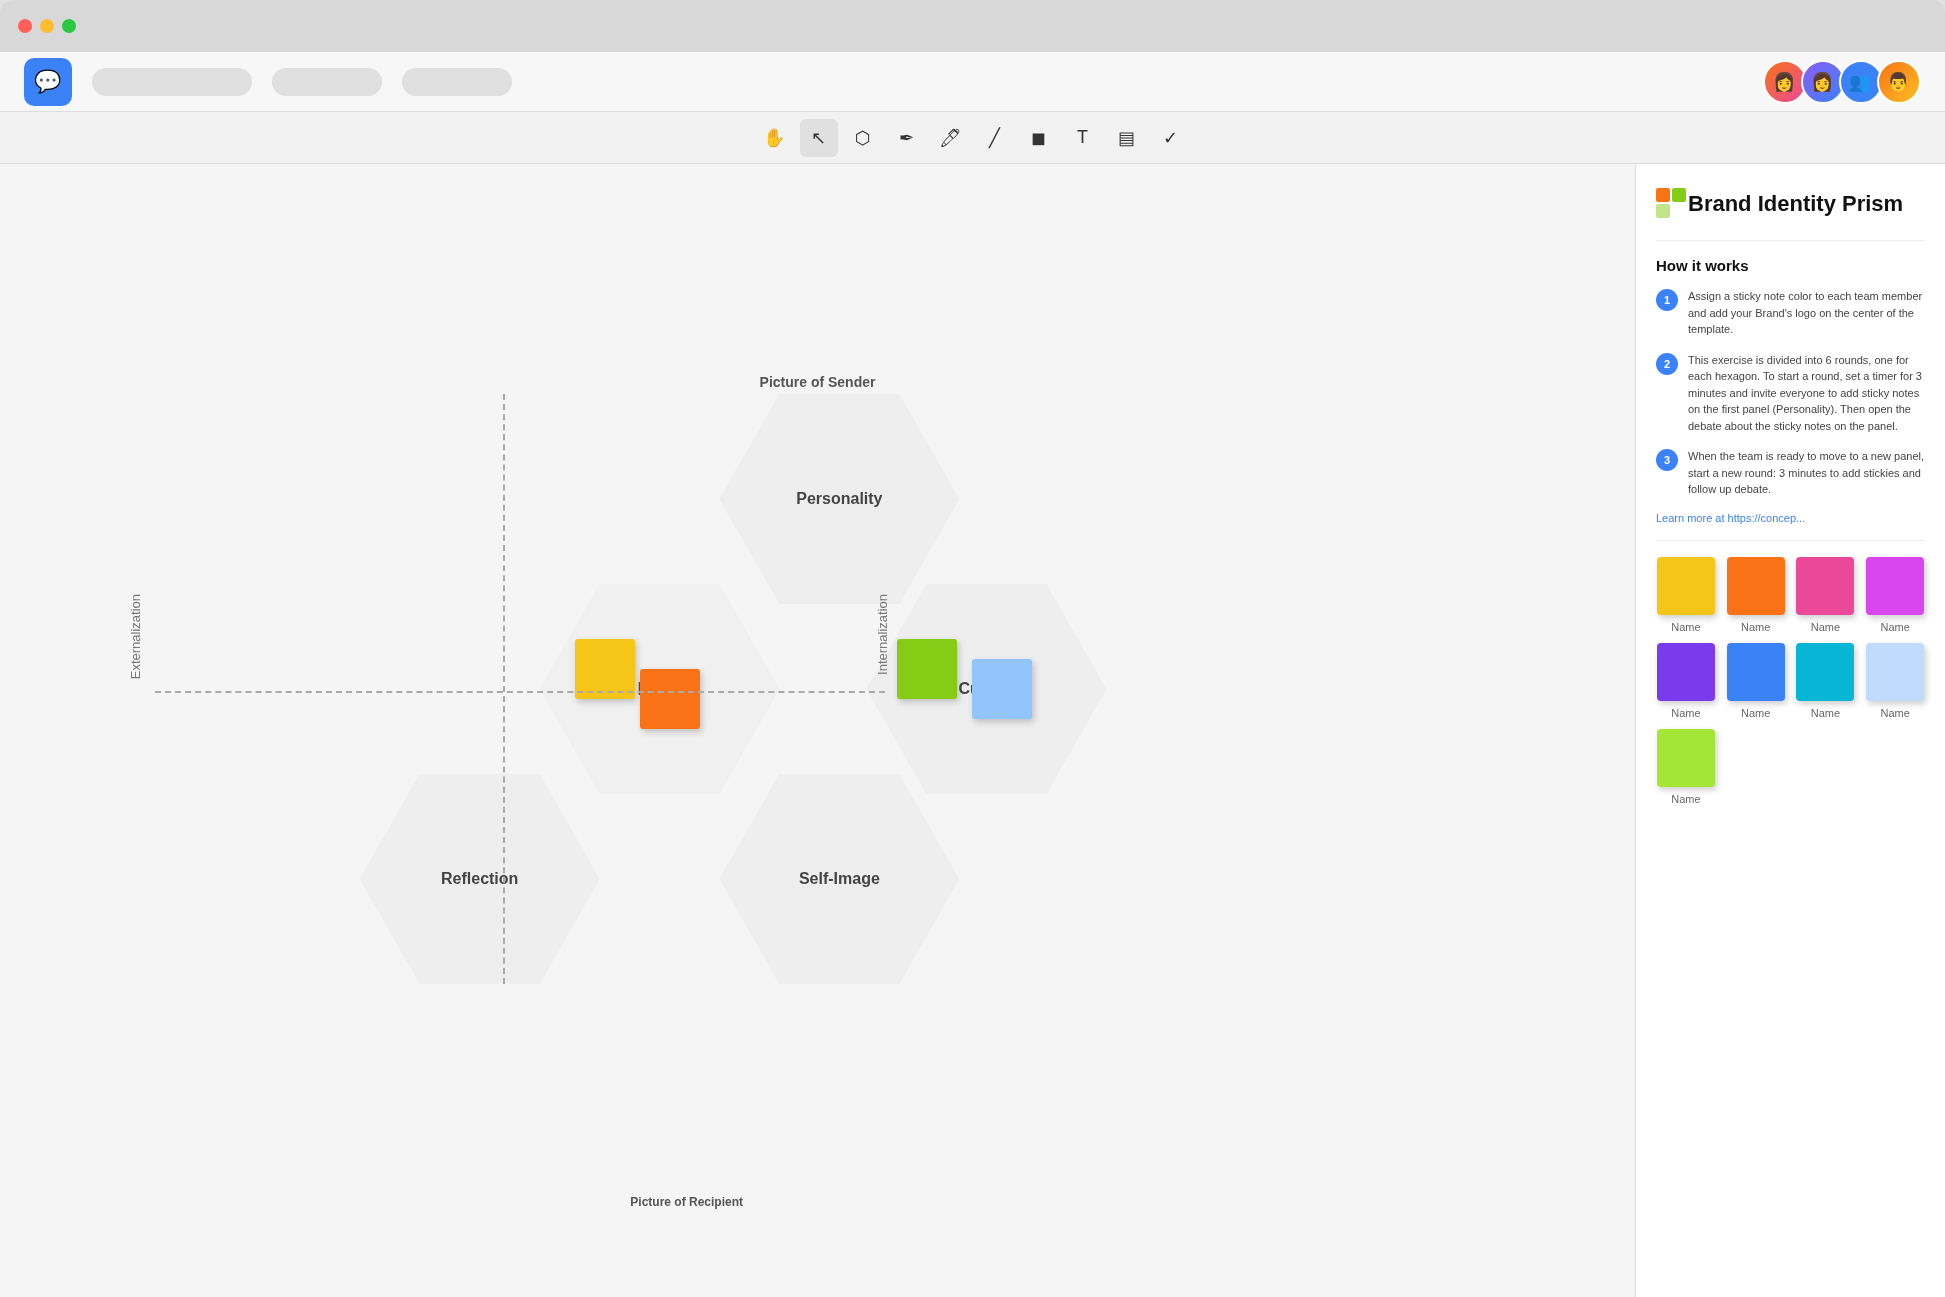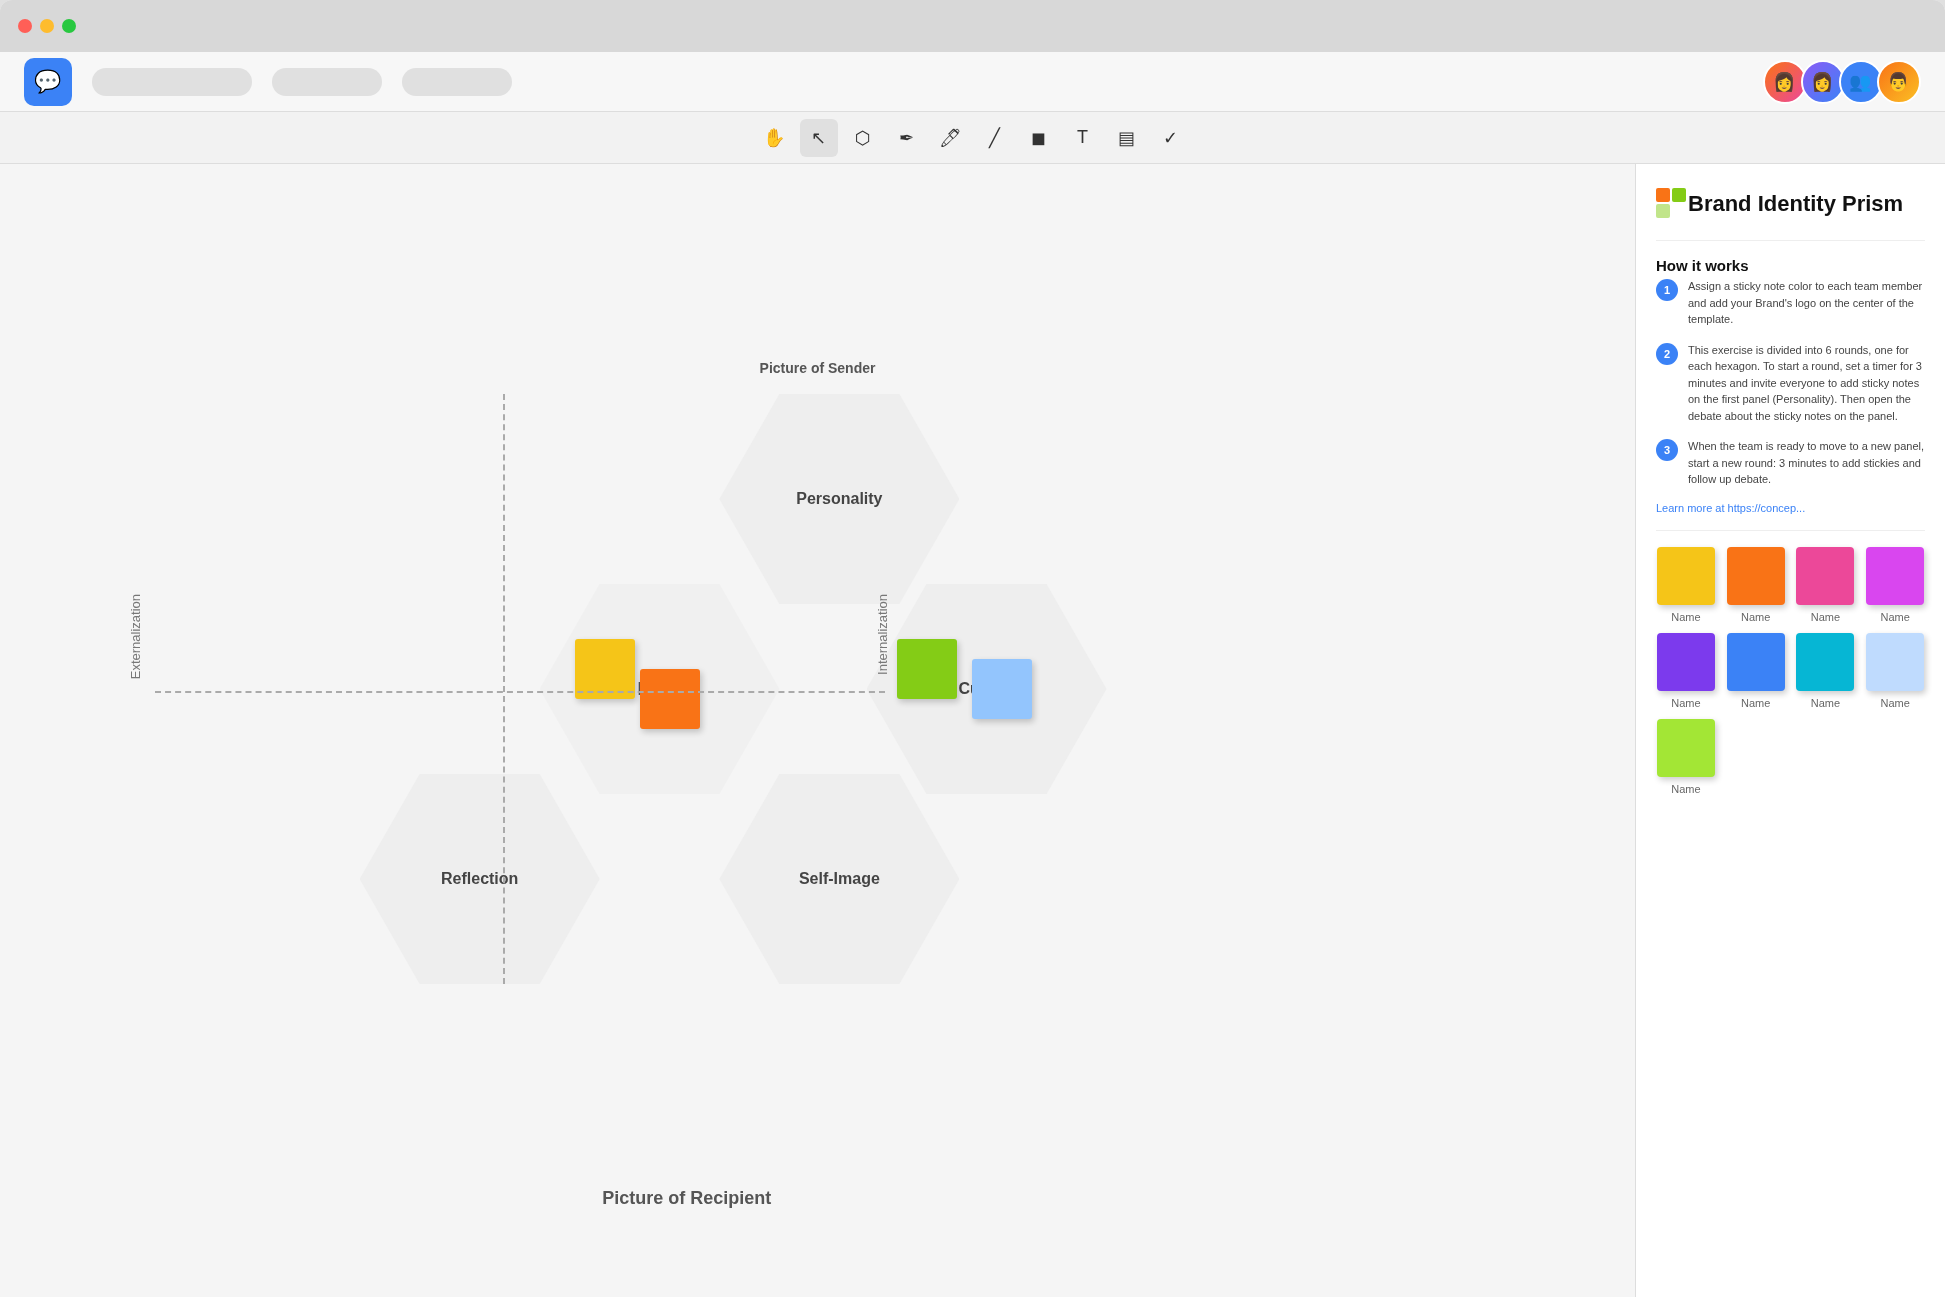--- a/index.html
+++ b/index.html
@@ -249,21 +249,21 @@
     .panel-title {
       font-size: 22px;
       font-weight: 800;
       color: #111;
     }
 
     .panel-section-title {
       font-size: 15px;
       font-weight: 700;
       color: #111;
-      margin-bottom: 4px;
+      margin-bottom: 14px;
     }
 
     .step-item {
       display: flex;
       gap: 10px;
       margin-bottom: 14px;
       align-items: flex-start;
     }
 
     .step-number {
@@ -358,21 +358,21 @@
     .center-label-top {
       position: absolute;
       font-size: 14px;
       font-weight: 600;
       color: #555;
       text-align: center;
     }
 
     .center-label-bottom {
       position: absolute;
-      font-size: 18px;
+      font-size: 12px;
       font-weight: 600;
       color: #555;
       text-align: center;
     }
   </style>
 </head>
 <body>
 
 <div class="window">
 
@@ -406,21 +406,21 @@
     <button class="tool-btn" title="Shape">◼</button>
     <button class="tool-btn" title="Text">T</button>
     <button class="tool-btn" title="Note">▤</button>
     <button class="tool-btn" title="Comment">✓</button>
   </div>
 
   <div class="canvas-area">
 
     <div class="canvas-content">
 
-      <div class="center-label-top" style="top: 196px; left: 50%; transform: translateX(-50%);">Picture of Sender</div>
+      <div class="center-label-top" style="top: 210px; left: 50%; transform: translateX(-50%);">Picture of Sender</div>
 
 
       <div class="hex-container" style="top: 230px; left: 44%;">
         <div class="hexagon hex-large" style="opacity: 0.5;"></div>
         <div class="hex-label" style="top: 50%; left: 50%; transform: translate(-50%, -50%);">Personality</div>
       </div>
 
 
       <div class="hex-container" style="top: 420px; left: 33%;">
         <div class="hexagon hex-large" style="opacity: 0.35;"></div>

